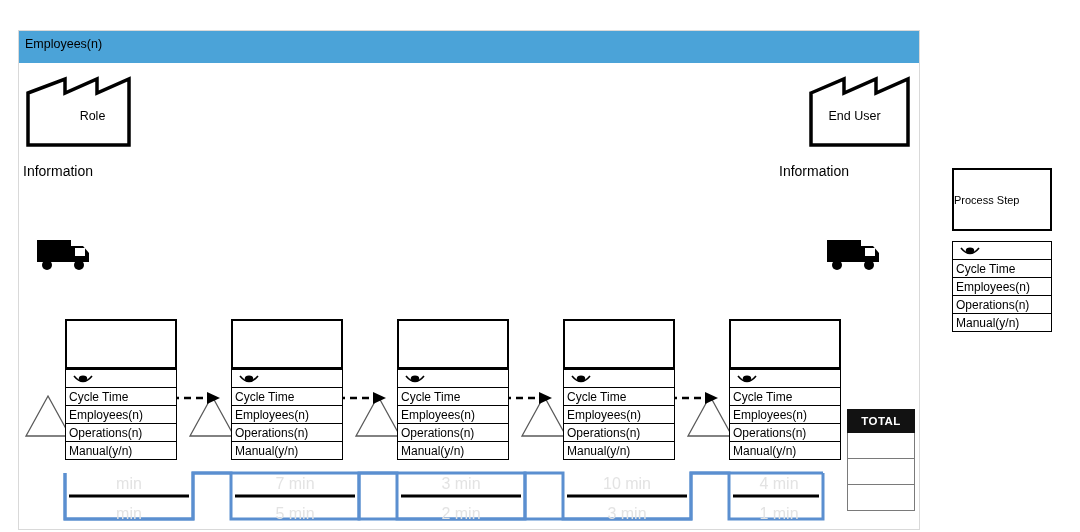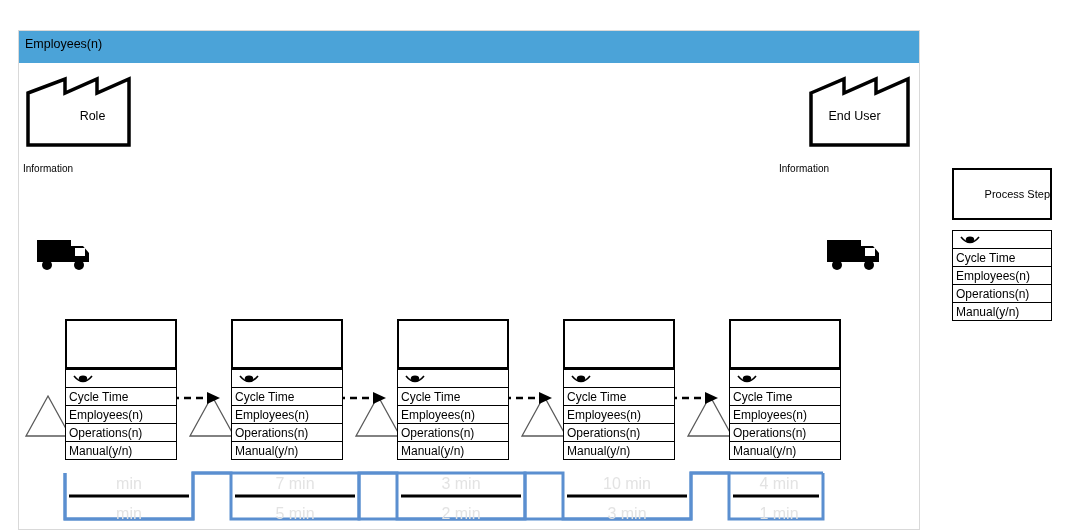--- a/index.html
+++ b/index.html
@@ -72,21 +72,21 @@
     width: 135px;
     text-align: center;
     font-size: 12.5px;
     color: #000;
   }
   #factory-supplier { left: 6px;  top: 40px; }
   #factory-customer { left: 768px; top: 40px; }
 
   .info-label {
     position: absolute;
-    font-size: 10px;
+    font-size: 14px;
     color: #000;
     white-space: nowrap;
   }
   #info-left  { left: 4px;   top: 132px; }
   #info-right { left: 760px; top: 132px; }
 
   
   .truck { position: absolute; width: 58px; height: 40px; }
   .truck svg { display:block; width:58px; height:40px; }
   #truck-left  { left: 16px;  top: 203px; }
@@ -192,27 +192,27 @@
 
   
   #legend {
     position: absolute;
     left: 952px;
     top: 148px;
     width: 100px;
   }
   #legend .legend-box {
     width: 100px;
-    height: 52px;
+    height: 63px;
     border: 2.2px solid #000;
     box-sizing: border-box;
     background: #fff;
     display: flex;
     align-items: center;
-    justify-content: flex-end;
+    justify-content: flex-start;
     font-size: 11px;
     color: #000;
   }
   #legend .legend-table {
     margin-top: 10px;
     width: 100px;
     border: 1.2px solid #000;
     border-top: none;
     box-sizing: border-box;
     background: #fff;
@@ -410,20 +410,32 @@
             <ellipse cx="11" cy="5.5" rx="4.2" ry="3" fill="#000"></ellipse>
           </svg>
         </div>
         <div class="prow">Cycle Time</div>
         <div class="prow">Employees(n)</div>
         <div class="prow">Operations(n)</div>
         <div class="prow">Manual(y/n)</div>
       </div>
     </div>
 
+    <div id="total-table">
+      <div class="total-head">TOTAL</div>
+      <div class="total-cell first">
+        <span></span>
+      </div>
+      <div class="total-cell">
+        <span></span>
+      </div>
+      <div class="total-cell">
+        <span></span>
+      </div>
+    </div>
 
     <div id="ladder">
       <svg viewBox="0 0 770 62">
         <path d="M2 2 L2 48 L130 48 L130 2 L296 2 L296 48 L462 48 L462 2
                  L462 2 L462 2 L296 2 M462 2 L462 48 L628 48 L628 2 L760 2" fill="none" stroke="#5b8fd0" stroke-width="3" stroke-linejoin="miter"></path>
 
         <path d="M2 2 L2 48 L130 48 L130 2 L168 2 L168 48 L296 48 L296 2
                  L334 2 L334 48 L462 48 L462 2 L500 2 L500 48 L628 48 L628 2
                  L666 2 L666 48 L760 48 L760 2" fill="none" stroke="#5b8fd0" stroke-width="3" stroke-linejoin="miter"></path>
 

